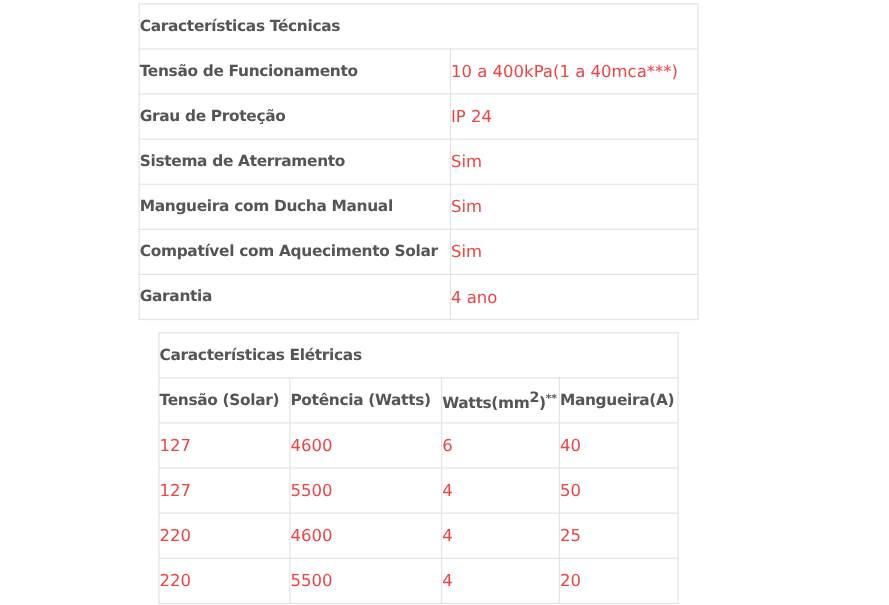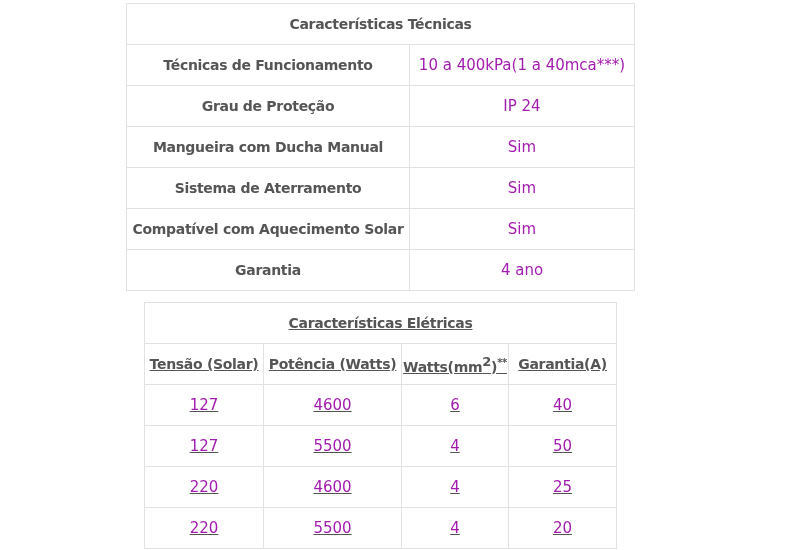--- a/index.html
+++ b/index.html
@@ -1,59 +1,59 @@
 <!DOCTYPE html>
 <html><head>
 <meta charset="utf-8">
 <style>
   html, body { margin:0; padding:0; background:#ffffff; }
   body { width:808px; height:550px; position:relative; overflow:hidden;
          font-family:"DejaVu Sans", sans-serif; color:#555555; }
   table { border-collapse:collapse; position:absolute; table-layout:fixed; }
-  td, th { border:1px solid #e2e2e2; text-align:center; vertical-align:middle;
+  td, th { border:1px solid #e2e2e2; text-align:left; vertical-align:middle;
            padding:0; height:40px; font-size:14px; }
   .lbl { font-weight:bold; color:#555555; font-size:14px; letter-spacing:-0.3px; }
-  .val { font-weight:normal; color:#a21caf; font-size:15px; }
+  .val { font-weight:normal; color:#ef4444; font-size:15px; }
   #tech { left:126px; top:3px; width:508px; }
   #tech col.c1 { width:283px; }
   #tech col.c2 { width:225px; }
-  #elec { left:144px; top:302px; width:472px;text-decoration:underline; }
+  #elec { left:144px; top:302px; width:472px; }
   #elec col.e1 { width:119px; }
   #elec col.e2 { width:138px; }
   #elec col.e3 { width:107px; }
   #elec col.e4 { width:108px; }
   sup { font-size:10px; }
   .sup2 { font-size:13px; vertical-align:6px; }
 </style>
 </head>
 <body>
 
 <table id="tech">
   <colgroup>
       <col class="c1">
       <col class="c2">
     </colgroup>
   <tbody>
       <tr>
     <th colspan="2" class="lbl">Características Técnicas</th>
   </tr>
   <tr>
-    <td class="lbl">Técnicas de Funcionamento</td>
+    <td class="lbl">Tensão de Funcionamento</td>
     <td class="val">10 a 400kPa(1 a 40mca***)</td>
   </tr>
   <tr>
     <td class="lbl">Grau de Proteção</td>
     <td class="val">IP 24</td>
   </tr>
   <tr>
-    <td class="lbl">Mangueira com Ducha Manual</td>
+    <td class="lbl">Sistema de Aterramento</td>
     <td class="val">Sim</td>
   </tr>
   <tr>
-    <td class="lbl">Sistema de Aterramento</td>
+    <td class="lbl">Mangueira com Ducha Manual</td>
     <td class="val">Sim</td>
   </tr>
   <tr>
     <td class="lbl">Compatível com Aquecimento Solar</td>
     <td class="val">Sim</td>
   </tr>
   <tr>
     <td class="lbl">Garantia</td>
     <td class="val">4 ano</td>
   </tr>
@@ -68,21 +68,21 @@
       <col class="e4">
     </colgroup>
   <tbody>
       <tr>
     <th colspan="4" class="lbl">Características Elétricas</th>
   </tr>
   <tr>
     <th class="lbl">Tensão (Solar)</th>
     <th class="lbl">Potência (Watts)</th>
     <th class="lbl"><span>Watts(mm</span><span class="sup2">2</span><span>)</span><sup>**</sup></th>
-    <th class="lbl">Garantia(A)</th>
+    <th class="lbl">Mangueira(A)</th>
   </tr>
   <tr>
     <td class="val">127</td>
     <td class="val">4600</td>
     <td class="val">6</td>
     <td class="val">40</td>
   </tr>
   <tr>
     <td class="val">127</td>
     <td class="val">5500</td>

